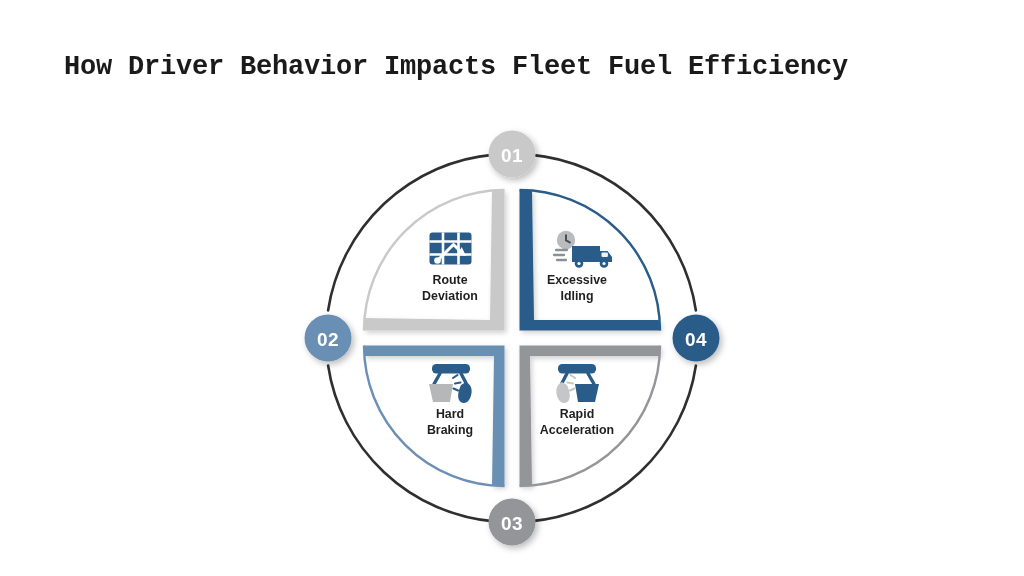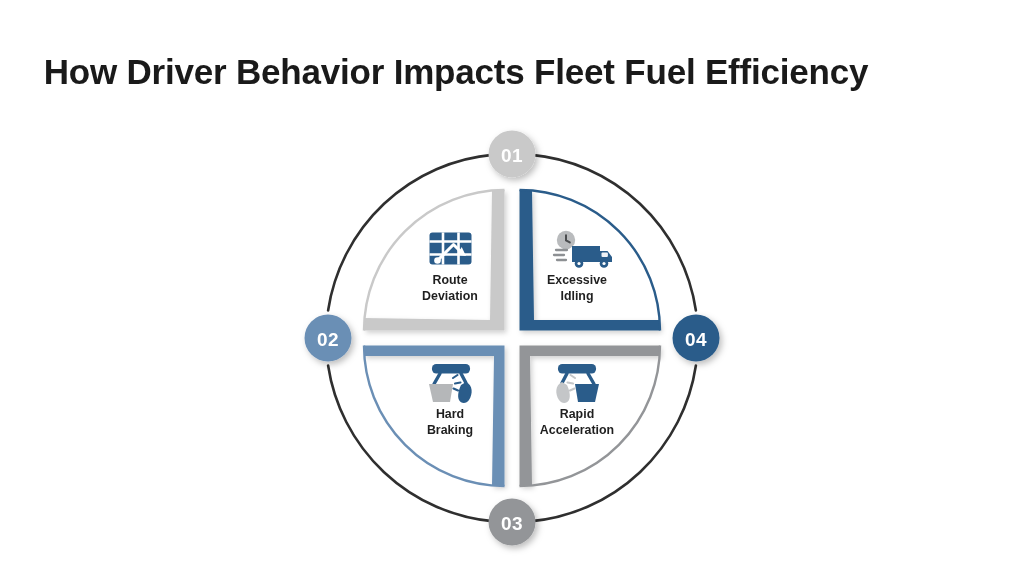--- a/index.html
+++ b/index.html
@@ -6,22 +6,23 @@
   body{
     width:1024px;height:576px;background:#ffffff;
     font-family:"Liberation Sans", sans-serif;
     overflow:hidden;position:relative;
   }
   #stage{position:absolute;inset:0;}
 
   .title{
     position:absolute;top:52px;left:0;width:912px;
     text-align:center;
-    font-size:35px;font-weight:bold;color:#1a1a1a;
+    font-size:27px;font-weight:bold;color:#1a1a1a;
     letter-spacing:-0.2px;
+    font-family:Liberation Mono, monospace;
   }
 
   .diagram{position:absolute;left:282px;top:108px;width:460px;height:460px;}
   .diagram svg{display:block;width:460px;height:460px;overflow:visible;}
 
   .badge-num{
     font-family:"Liberation Sans", sans-serif;
     font-size:19px;font-weight:bold;fill:#ffffff;
     text-anchor:middle;dominant-baseline:central;
     letter-spacing:0.4px;

